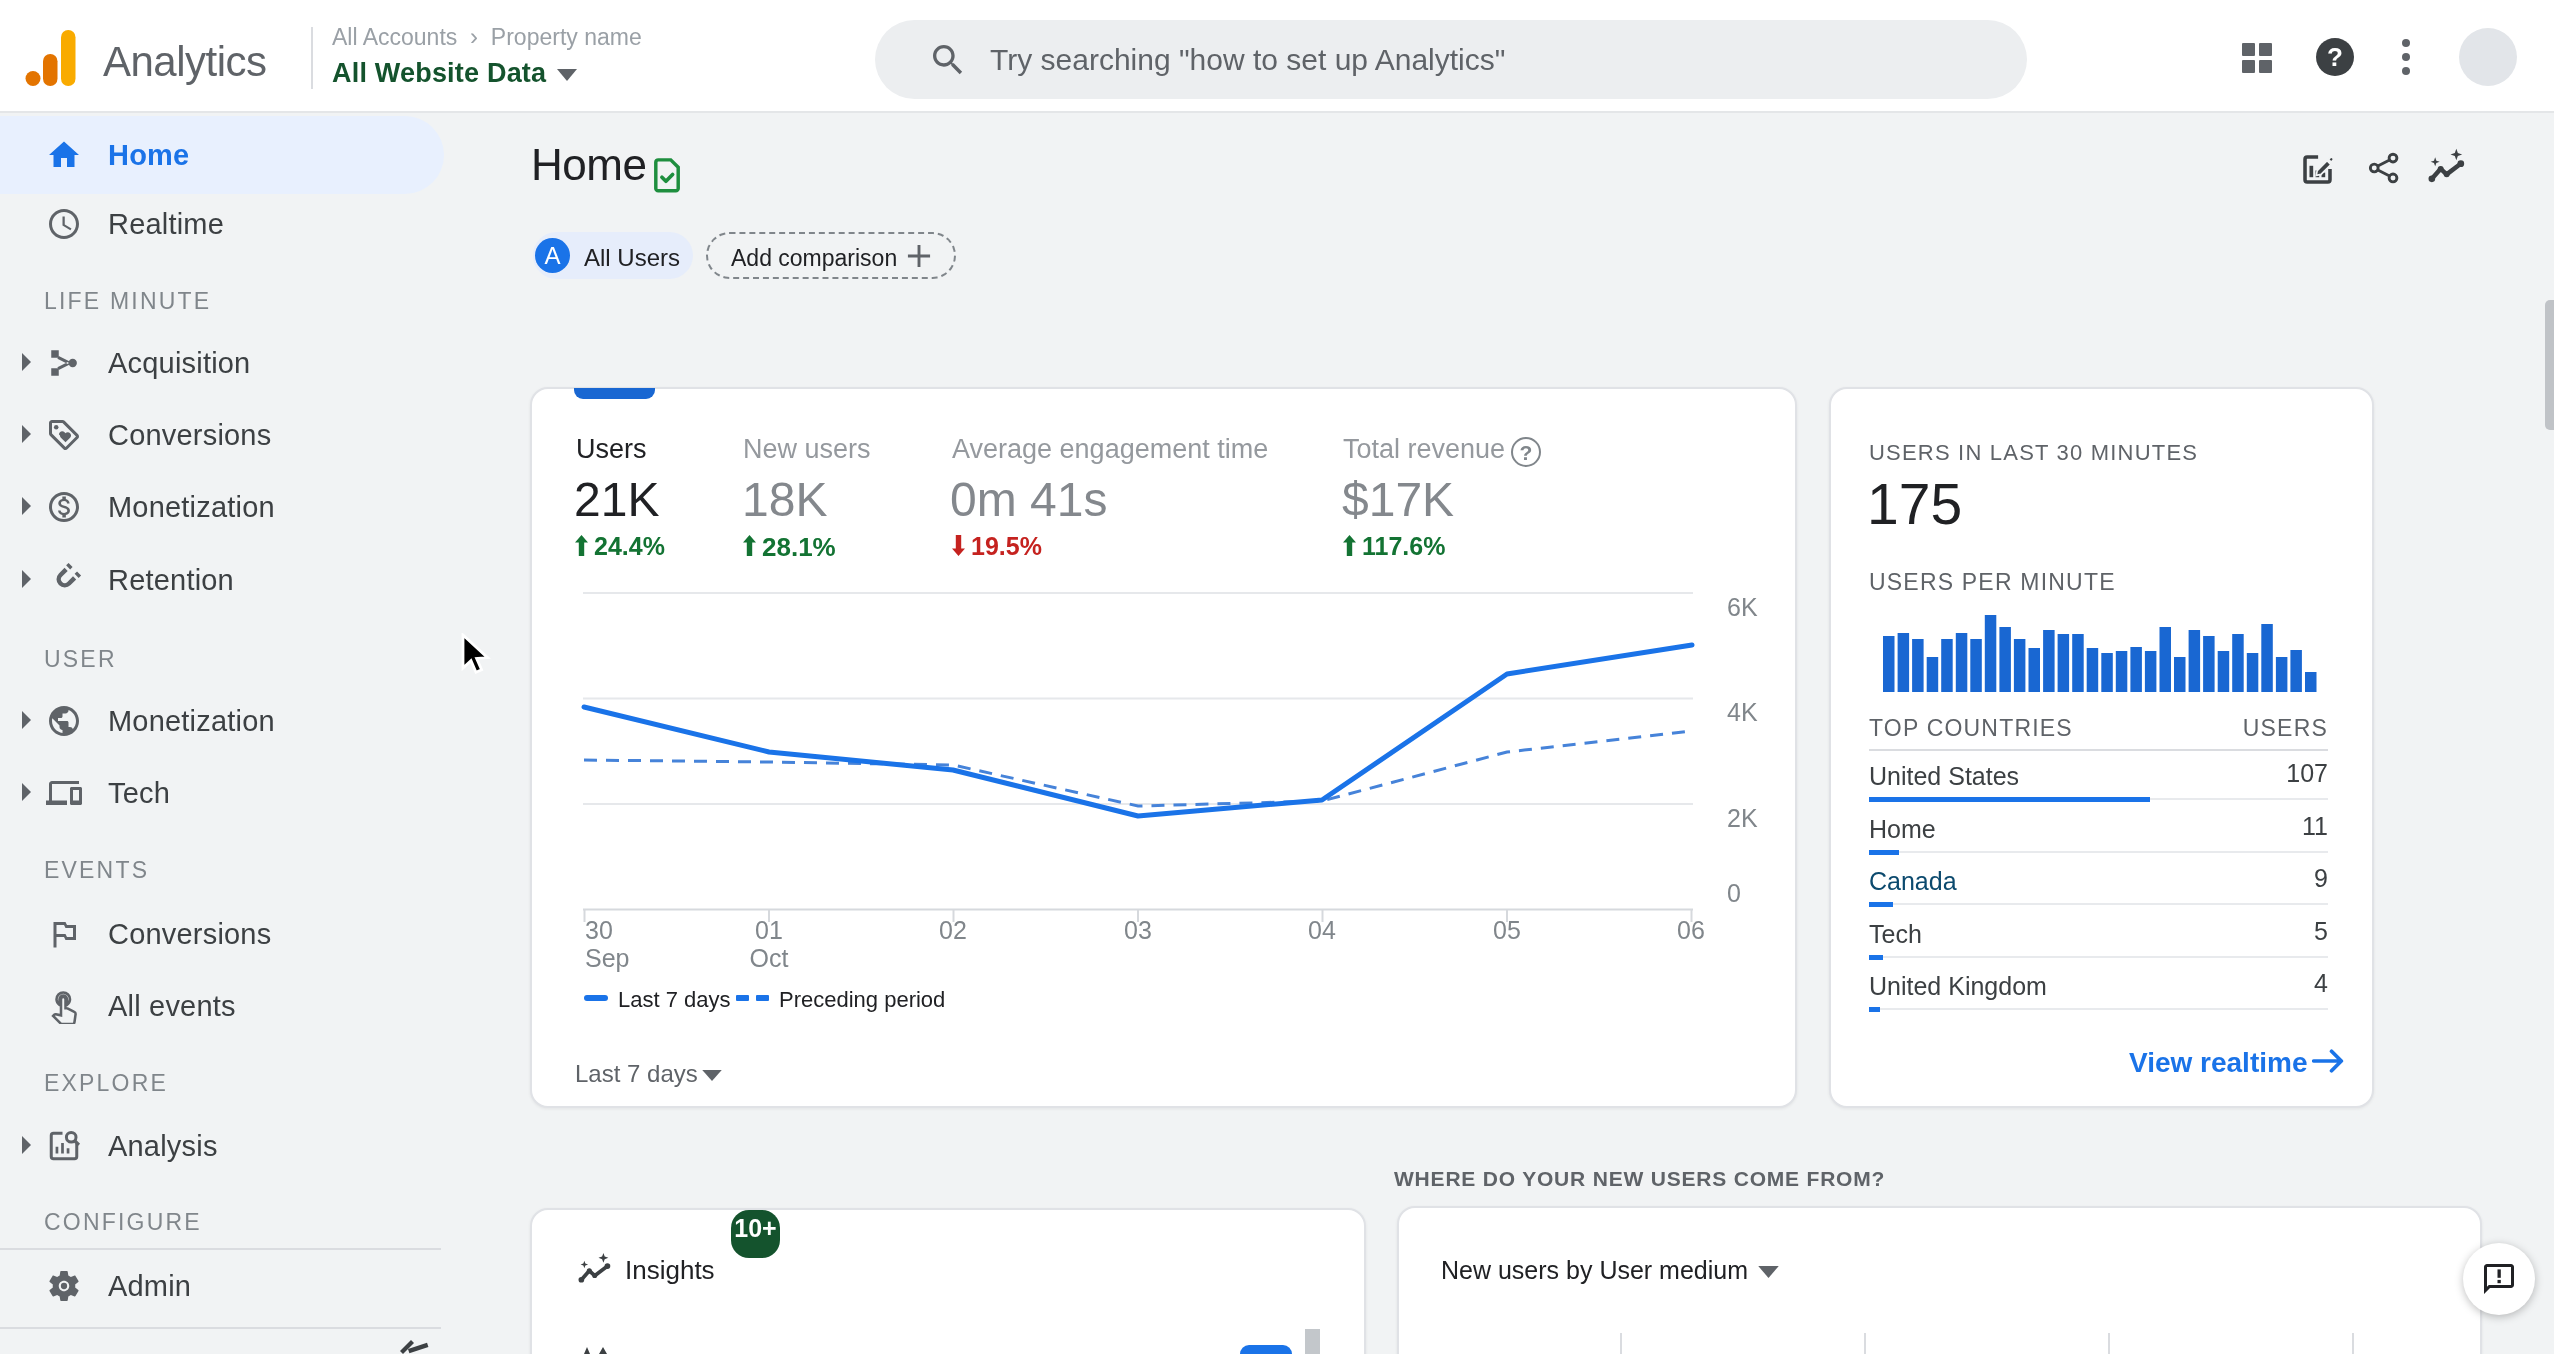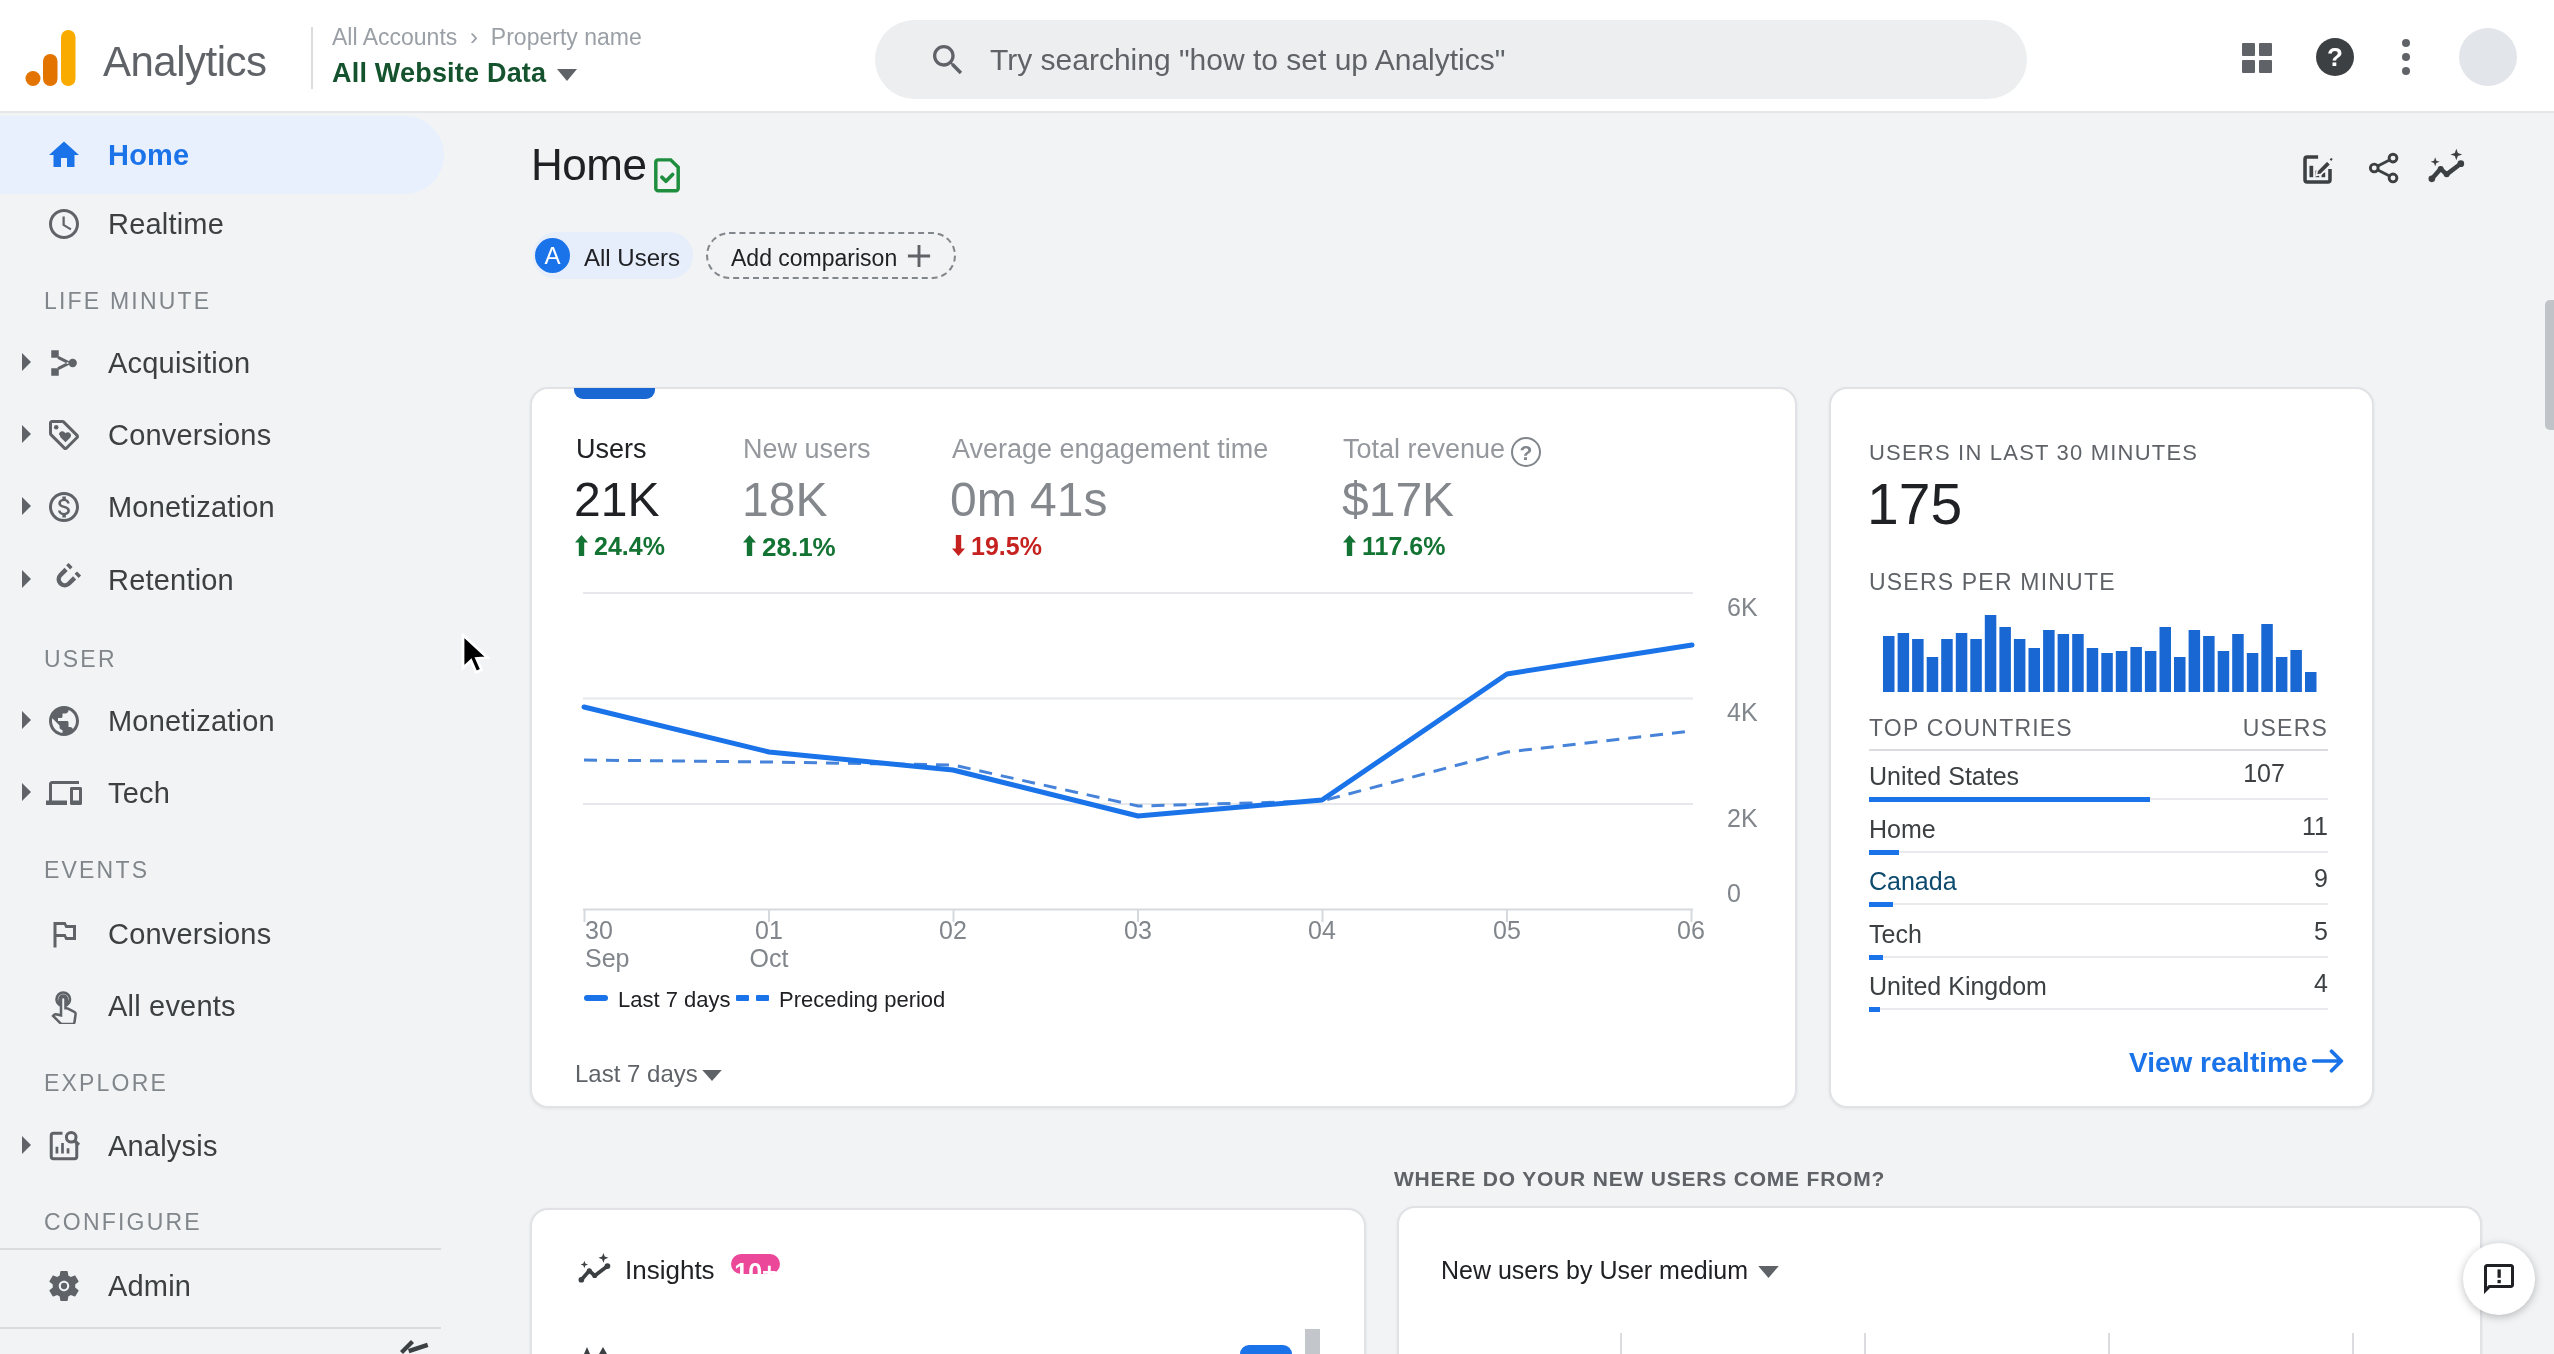--- a/index.html
+++ b/index.html
@@ -313,21 +313,21 @@
     <rect x="378.3" y="9" width="11.5" height="68" fill="#1967d2"></rect>
     <rect x="392.9" y="42" width="11.5" height="35" fill="#1967d2"></rect>
     <rect x="407.4" y="35" width="11.5" height="42" fill="#1967d2"></rect>
     <rect x="422.0" y="57" width="11.5" height="20" fill="#1967d2"></rect>
   </svg>
 
 <div class="abs" style="left:1869px;top:715px;font-size:23px;letter-spacing:1.2px;color:#5f6368">TOP COUNTRIES</div>
 <div class="abs" style="left:2200px;top:715px;width:128px;font-size:23px;letter-spacing:1.2px;color:#5f6368;text-align:right">USERS</div>
 <div class="abs" style="left:1869px;top:749px;width:459px;height:2px;background:#dadce0"></div>
 <div class="abs" style="left:1869px;top:762px;font-size:25px;color:#3c4043">United States</div>
-<div class="abs" style="left:2200px;top:759px;width:128px;font-size:25px;color:#3c4043;text-align:center">107</div>
+<div class="abs" style="left:2200px;top:759px;width:128px;font-size:25px;color:#3c4043;text-align:right">107</div>
 <div class="abs" style="left:1869px;top:798px;width:459px;height:2px;background:#e8eaed"></div>
 <div class="abs" style="left:1869px;top:797px;width:281px;height:5px;background:#1a73e8"></div>
 <div class="abs" style="left:1869px;top:815px;font-size:25px;color:#3c4043">Home</div>
 <div class="abs" style="left:2200px;top:812px;width:128px;font-size:25px;color:#3c4043;text-align:right">11</div>
 <div class="abs" style="left:1869px;top:851px;width:459px;height:2px;background:#e8eaed"></div>
 <div class="abs" style="left:1869px;top:850px;width:30px;height:5px;background:#1a73e8"></div>
 <div class="abs" style="left:1869px;top:867px;font-size:25px;color:#0c4a6e">Canada</div>
 <div class="abs" style="left:2200px;top:864px;width:128px;font-size:25px;color:#3c4043;text-align:right">9</div>
 <div class="abs" style="left:1869px;top:903px;width:459px;height:2px;background:#e8eaed"></div>
 <div class="abs" style="left:1869px;top:902px;width:24px;height:5px;background:#1a73e8"></div>
@@ -352,21 +352,21 @@
       <path d="M2.8 18.6L8.2 12.5L11.8 15.8L20.4 9.3" fill="none" stroke="#3c4043" stroke-width="2.5" stroke-linecap="round" stroke-linejoin="round"></path>
       <circle cx="2.9" cy="18.5" r="1.9"></circle>
       <circle cx="8.2" cy="12.6" r="1.7"></circle>
       <circle cx="11.8" cy="15.7" r="1.7"></circle>
       <circle cx="20.3" cy="9.4" r="1.9"></circle>
       <path d="M4.9 5.800000000000001L5.550000000000001 7.65L7.4 8.3L5.550000000000001 8.950000000000001L4.9 10.8L4.25 8.950000000000001L2.4000000000000004 8.3L4.25 7.65Z"></path>
       <path d="M17.6 0.6000000000000001L18.458000000000002 3.042L20.900000000000002 3.9L18.458000000000002 4.758L17.6 7.199999999999999L16.742 4.758L14.3 3.9L16.742 3.042Z"></path>
     </g>
   </svg>
 <div class="abs" style="left:625px;top:1255px;font-size:26px;color:#202124">Insights</div>
-<div class="abs" style="left:731px;top:1254px;width:49px;height:20px;background:#ec4899;border-radius:18px;color:#fff;font-size:25px;text-align:center;line-height:36px;font-weight:700">10+</div>
+<div class="abs" style="left:731px;top:1210px;width:49px;height:48px;background:#14532d;border-radius:18px;color:#fff;font-size:25px;text-align:center;line-height:36px;font-weight:700">10+</div>
 <div class="abs" style="left:1305px;top:1329px;width:15px;height:25px;background:#c3c7cb"></div>
 <div class="abs" style="left:1240px;top:1345px;width:52px;height:9px;background:#1a73e8;border-radius:17px 17px 0 0"></div>
 <svg class="abs" style="left:583px;top:1347px" width="26" height="7" viewBox="0 0 26 7">
     <path d="M1 7l3-7 3 7zM16 7l4-7 4 7z" fill="#3c4043"></path>
   </svg>
 
 <div class="card" style="left:1397px;top:1206px;width:1085px;height:200px;border-radius:18px 18px 0 0"></div>
 <div class="abs" style="left:1441px;top:1256px;font-size:25px;color:#202124">New users by User medium</div>
 <svg class="abs" style="left:1757px;top:1265px" width="23" height="14" viewBox="0 0 24 15">
     <path d="M1 1h22L12 14z" fill="#5f6368"></path>

